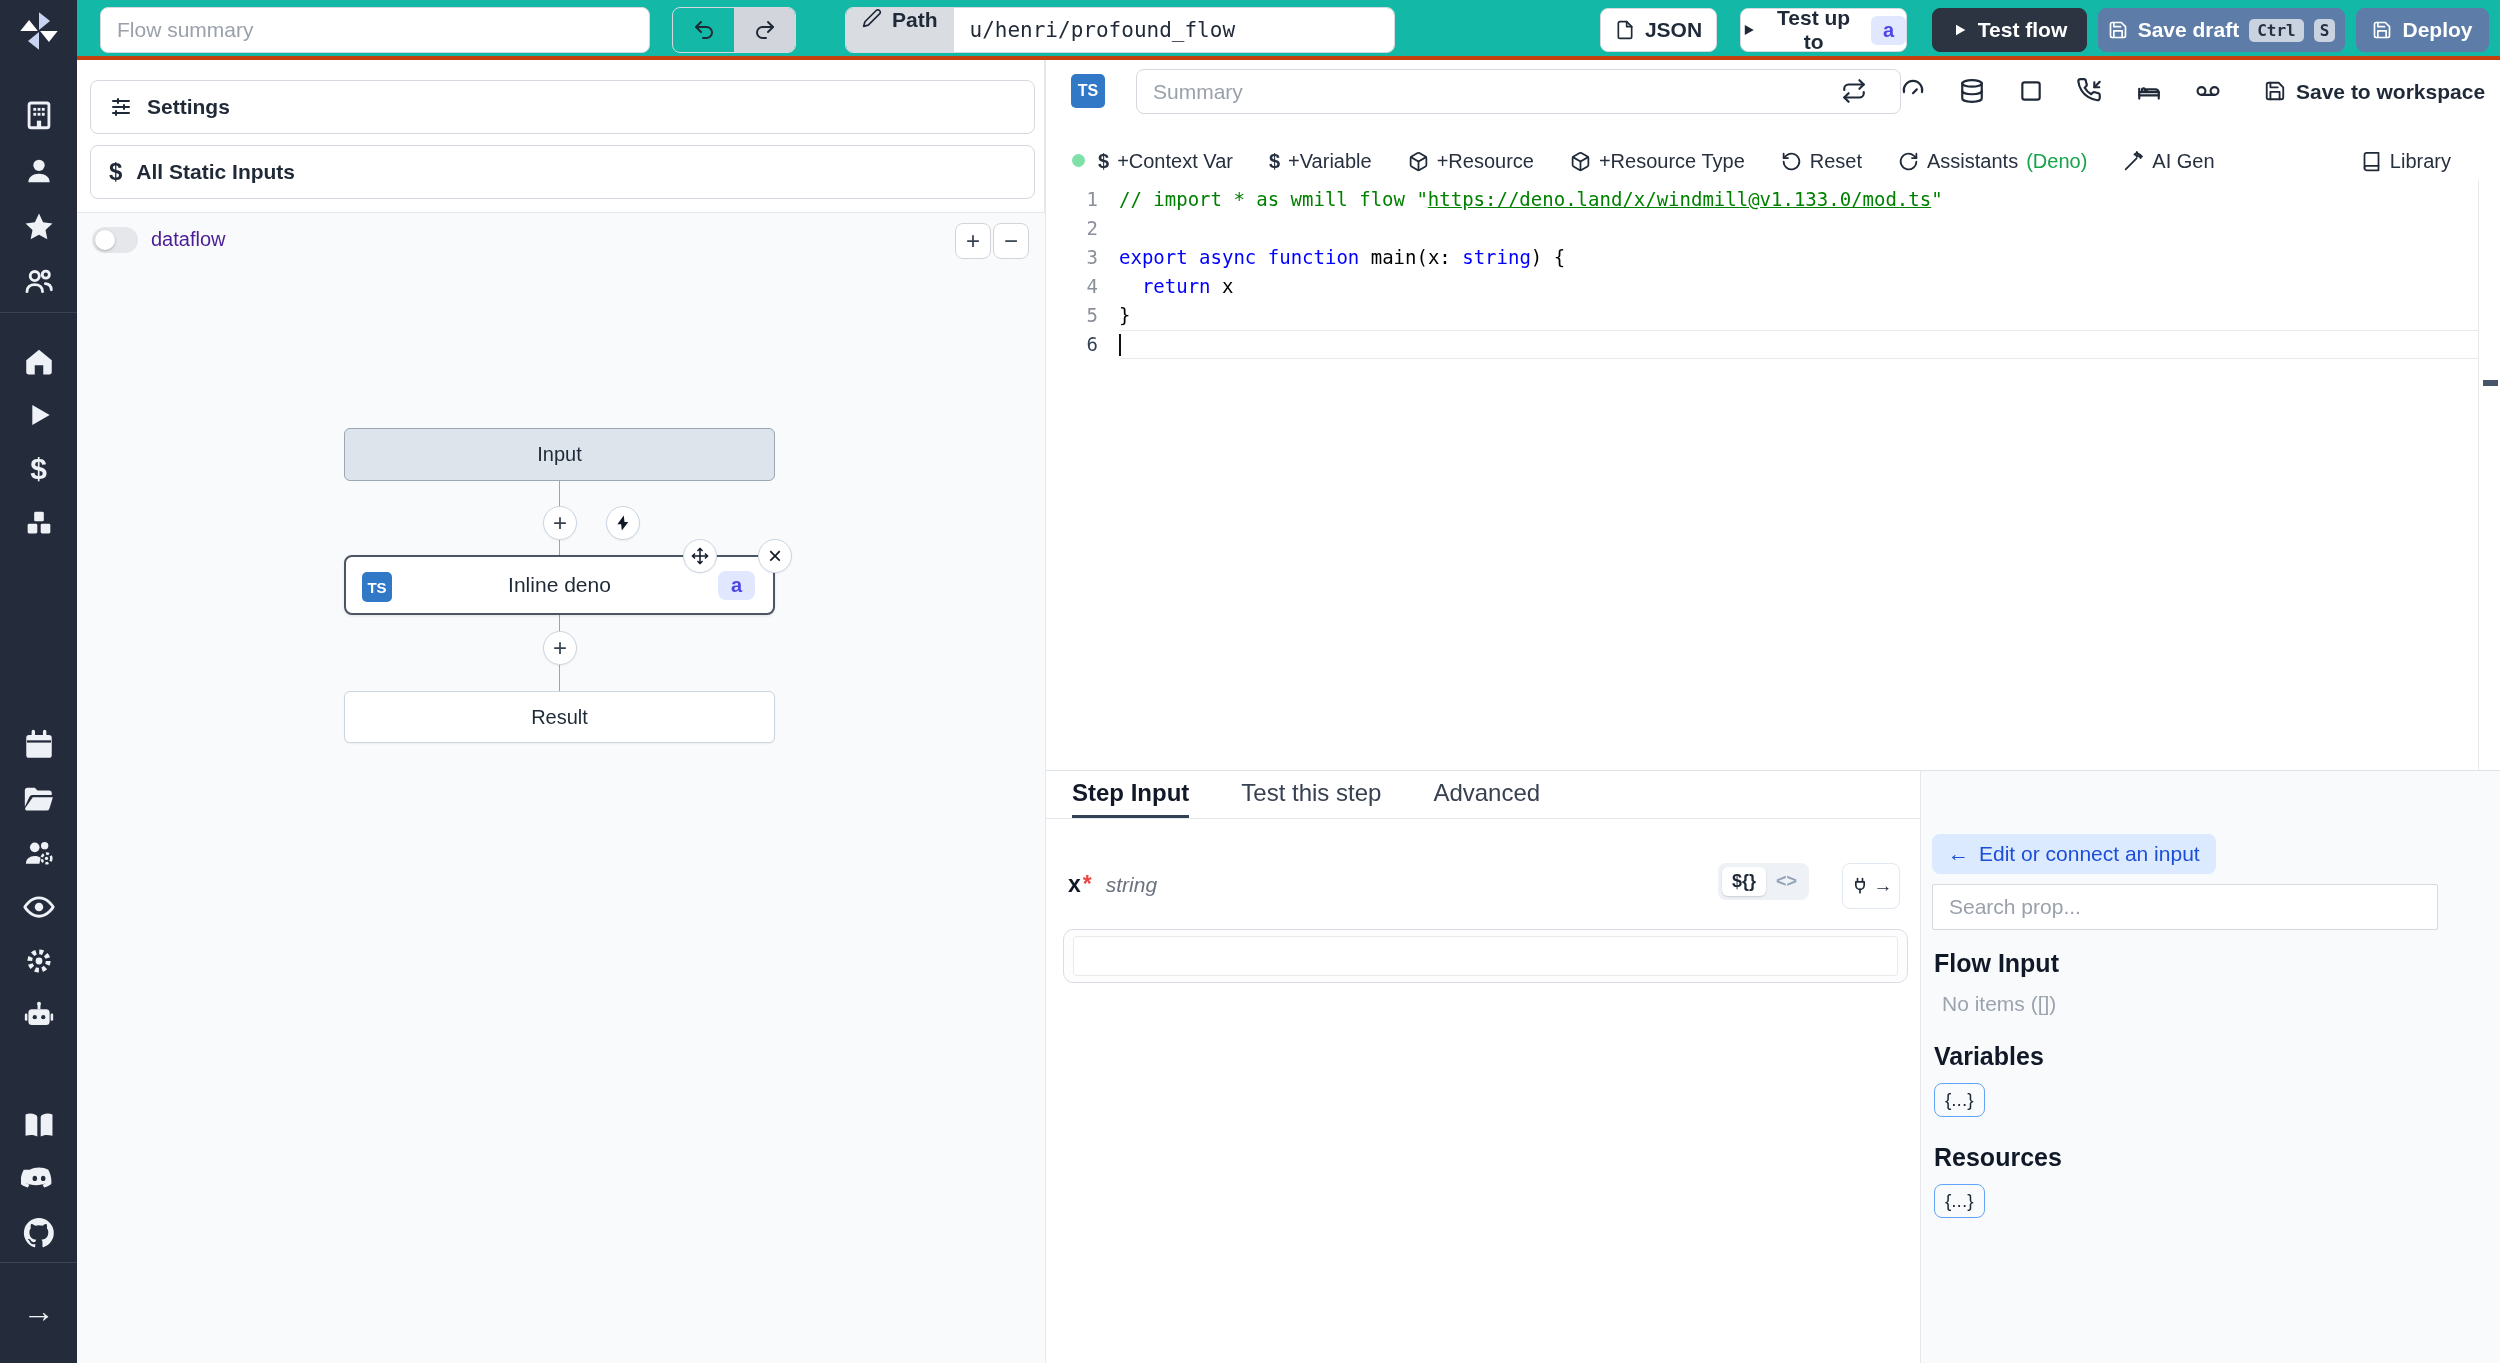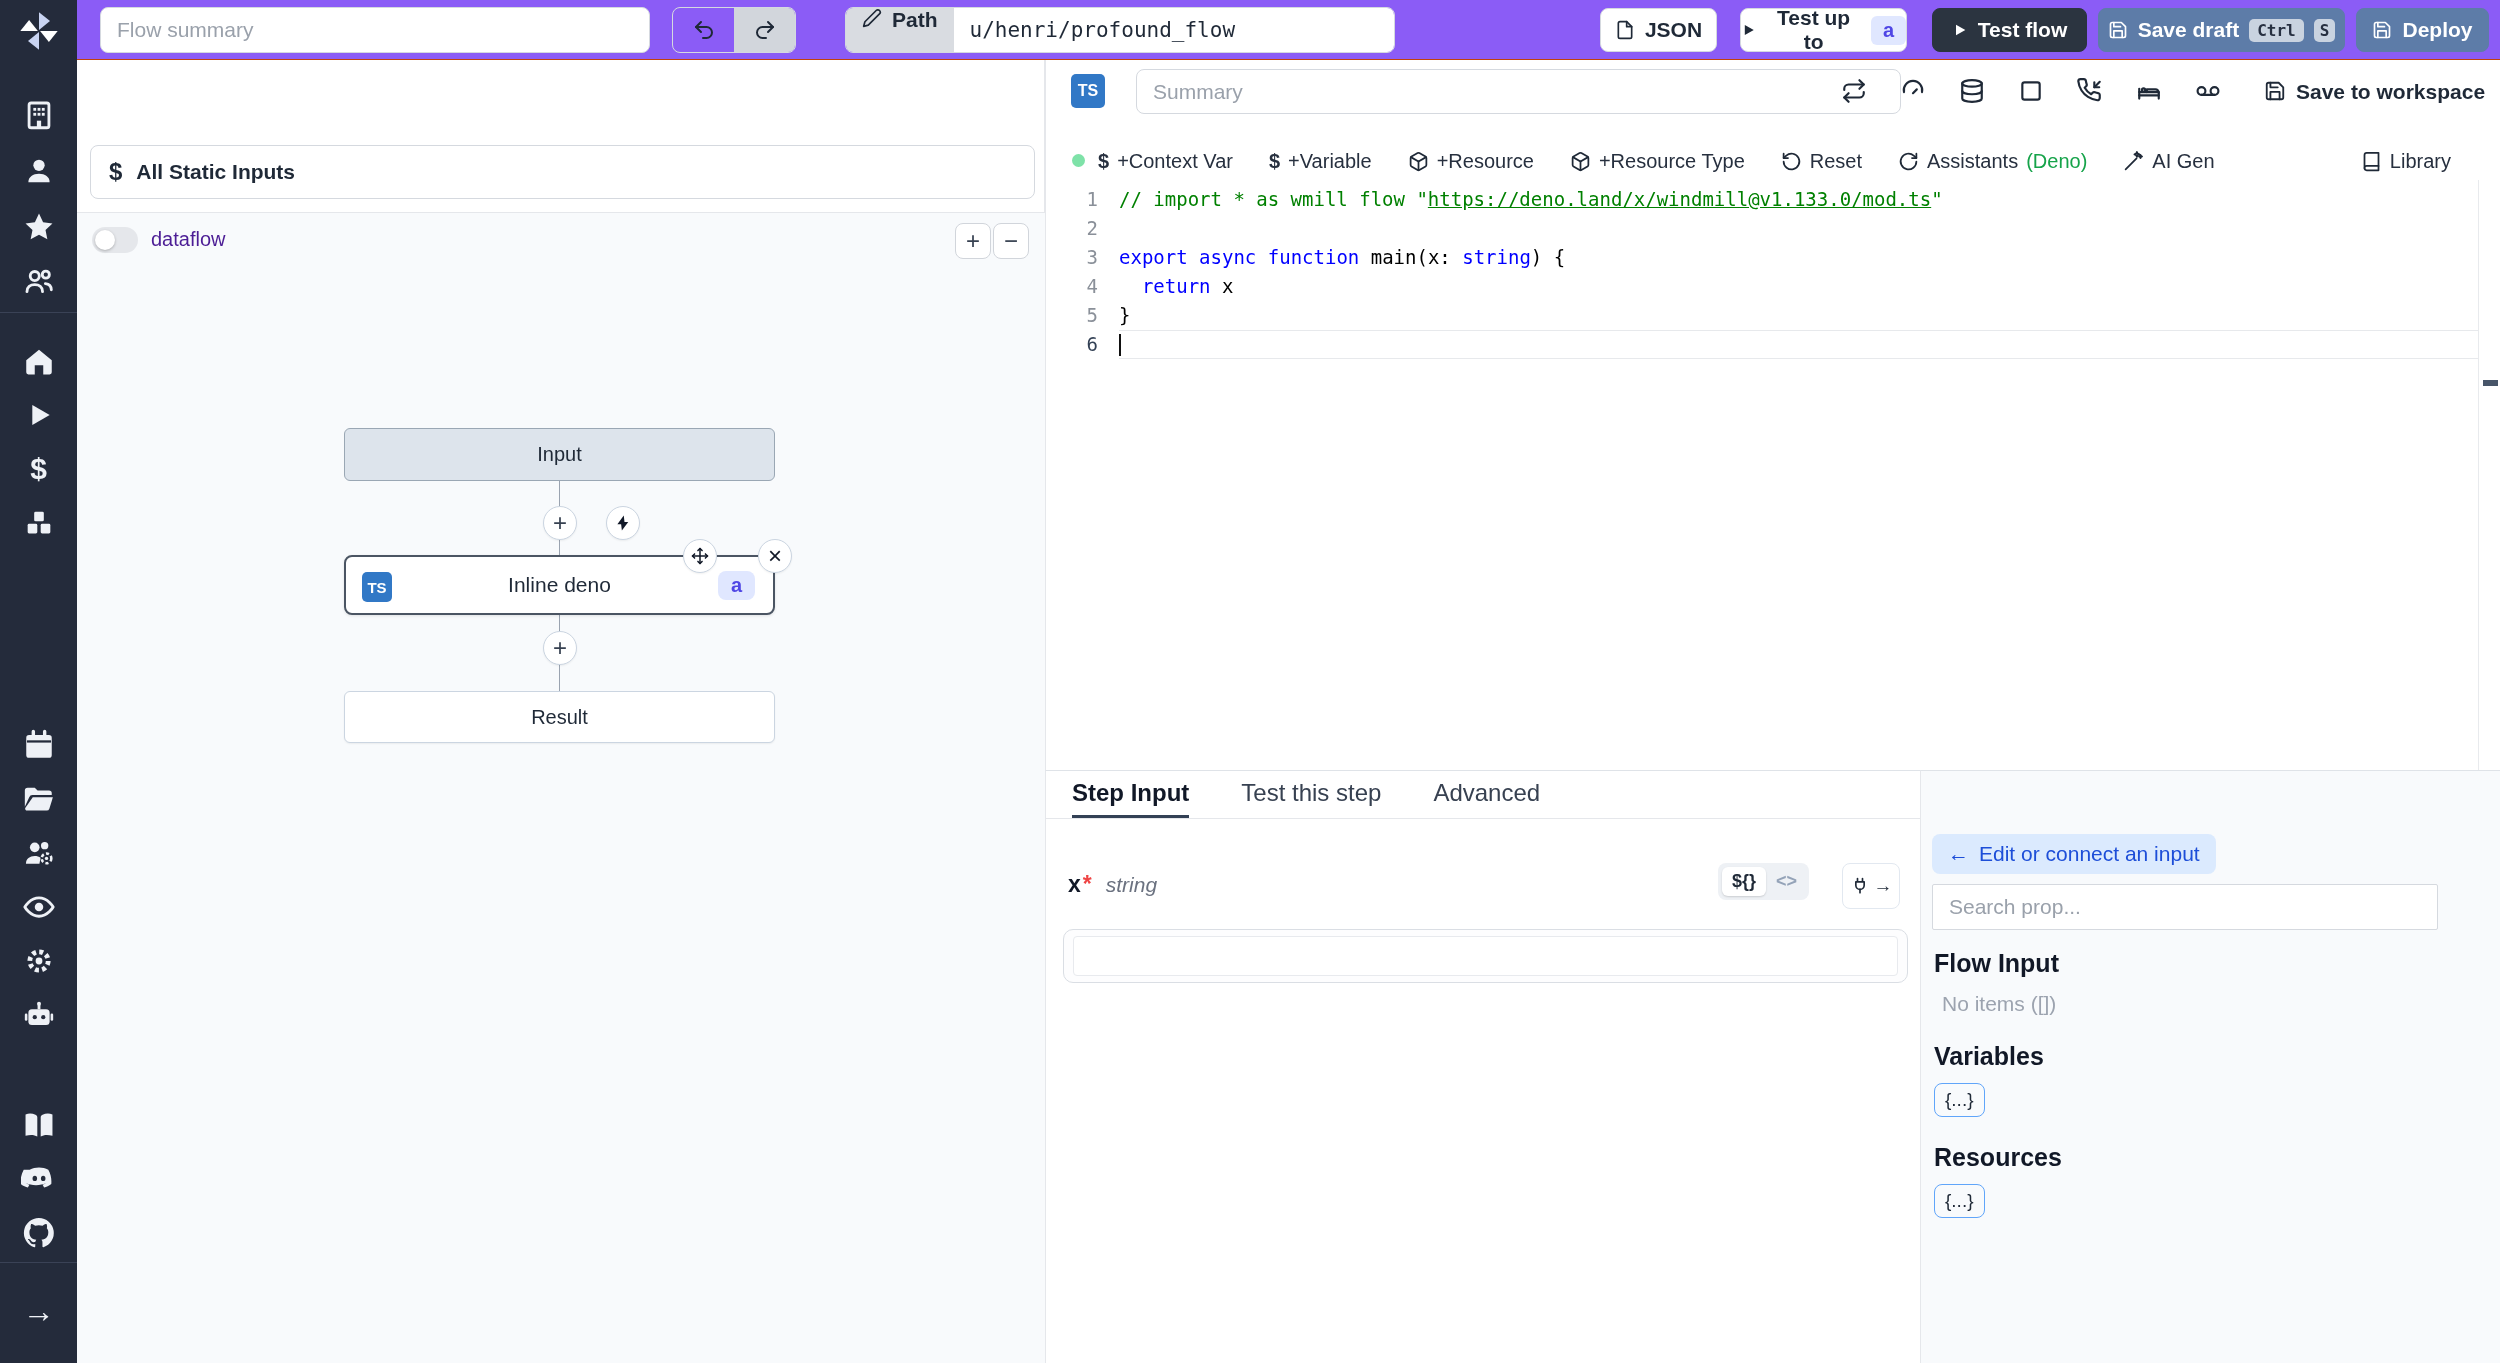--- a/index.html
+++ b/index.html
@@ -10,21 +10,21 @@
   .ic { stroke:#1f2937; fill:none; stroke-width:2; stroke-linecap:round; stroke-linejoin:round; }
   .icw { stroke:#eef1f6; fill:none; stroke-width:2; stroke-linecap:round; stroke-linejoin:round; }
 
   
   .sidebar { left:0; top:0; width:77px; height:1363px; background:#242b3b; z-index:5; }
   .sb-btn { position:absolute; left:0; width:77px; height:46px; display:flex; align-items:center; justify-content:center; background:none; border:none; cursor:pointer; color:#eef1f6; }
   .sb-div { position:absolute; left:0; width:77px; height:1px; background:#3a4256; }
   .sb-txt { font-size:30px; font-weight:600; color:#eef1f6; }
 
   
-  .topbar { left:77px; top:0; width:2423px; height:60px; background:#8b5cf6; border-bottom:1px solid #c2410c; z-index:4; }
+  .topbar { left:77px; top:0; width:2423px; height:60px; background:#14b8a6; border-bottom:4px solid #c2410c; z-index:4; }
   .inp { border:1px solid #d5d9df; border-radius:8px; background:#fff; font-size:21px; color:#1f2937; padding:0 16px; outline:none; }
   .inp::placeholder { color:#9aa1ab; }
   .tb-btn { display:inline-flex; align-items:center; justify-content:center; gap:10px; border:1px solid #d5d9df; border-radius:8px; background:#fff; font-size:21px; font-weight:600; color:#1f2937; cursor:pointer; }
   .tb-dark { background:#2b3440; border-color:#2b3440; color:#fff; }
   .tb-blue { background:#5d7ca8; border-color:#5d7ca8; color:#fff; }
   kbd { font-family:"DejaVu Sans Mono",monospace; font-size:16px; background:#c9d3e0; color:#273041; border-radius:5px; padding:2px 8px; }
   kbd.sq { padding:2px 6px; }
   .chip-a { background:#e0e7ff; color:#4f46e5; font-weight:600; border-radius:6px; padding:3px 12px; font-size:20px; }
   .undoredo { display:flex; border:1px solid #d5d9df; border-radius:8px; overflow:hidden; }
   .undoredo > div { width:61px; height:44px; display:flex; align-items:center; justify-content:center; cursor:pointer; }
@@ -300,20 +300,27 @@
       <svg width="20" height="20" viewBox="0 0 24 24" fill="none" stroke="#fff" stroke-width="2" stroke-linecap="round" stroke-linejoin="round">
           <path d="M19 21H5a2 2 0 0 1-2-2V5a2 2 0 0 1 2-2h11l5 5v11a2 2 0 0 1-2 2z"></path>
           <path d="M17 21v-8H7v8"></path>
           <path d="M7 3v5h8"></path>
         </svg>
       <span>Deploy</span>
     </button>
   </header>
 
   <section class="abs flow-panel">
+    <button class="panel-btn" style="top:20px">
+      <svg width="24" height="24" viewBox="0 0 24 24" class="ic">
+        <path d="M4 6h16M4 12h16M4 18h16"></path>
+          <path d="M9 4v4M15 10v4M7 16v4"></path>
+      </svg>
+      <span>Settings</span>
+    </button>
     <button class="panel-btn" style="top:85px">
       <span style="font-size:24px;font-weight:700">$</span>
       <span>All Static Inputs</span>
     </button>
 
     <div class="graph">
 
       <div class="abs toggle" style="left:15px;top:14px;width:46px;height:26px">
         <div class="knob" style="width:20px;height:20px"></div>
       </div>

